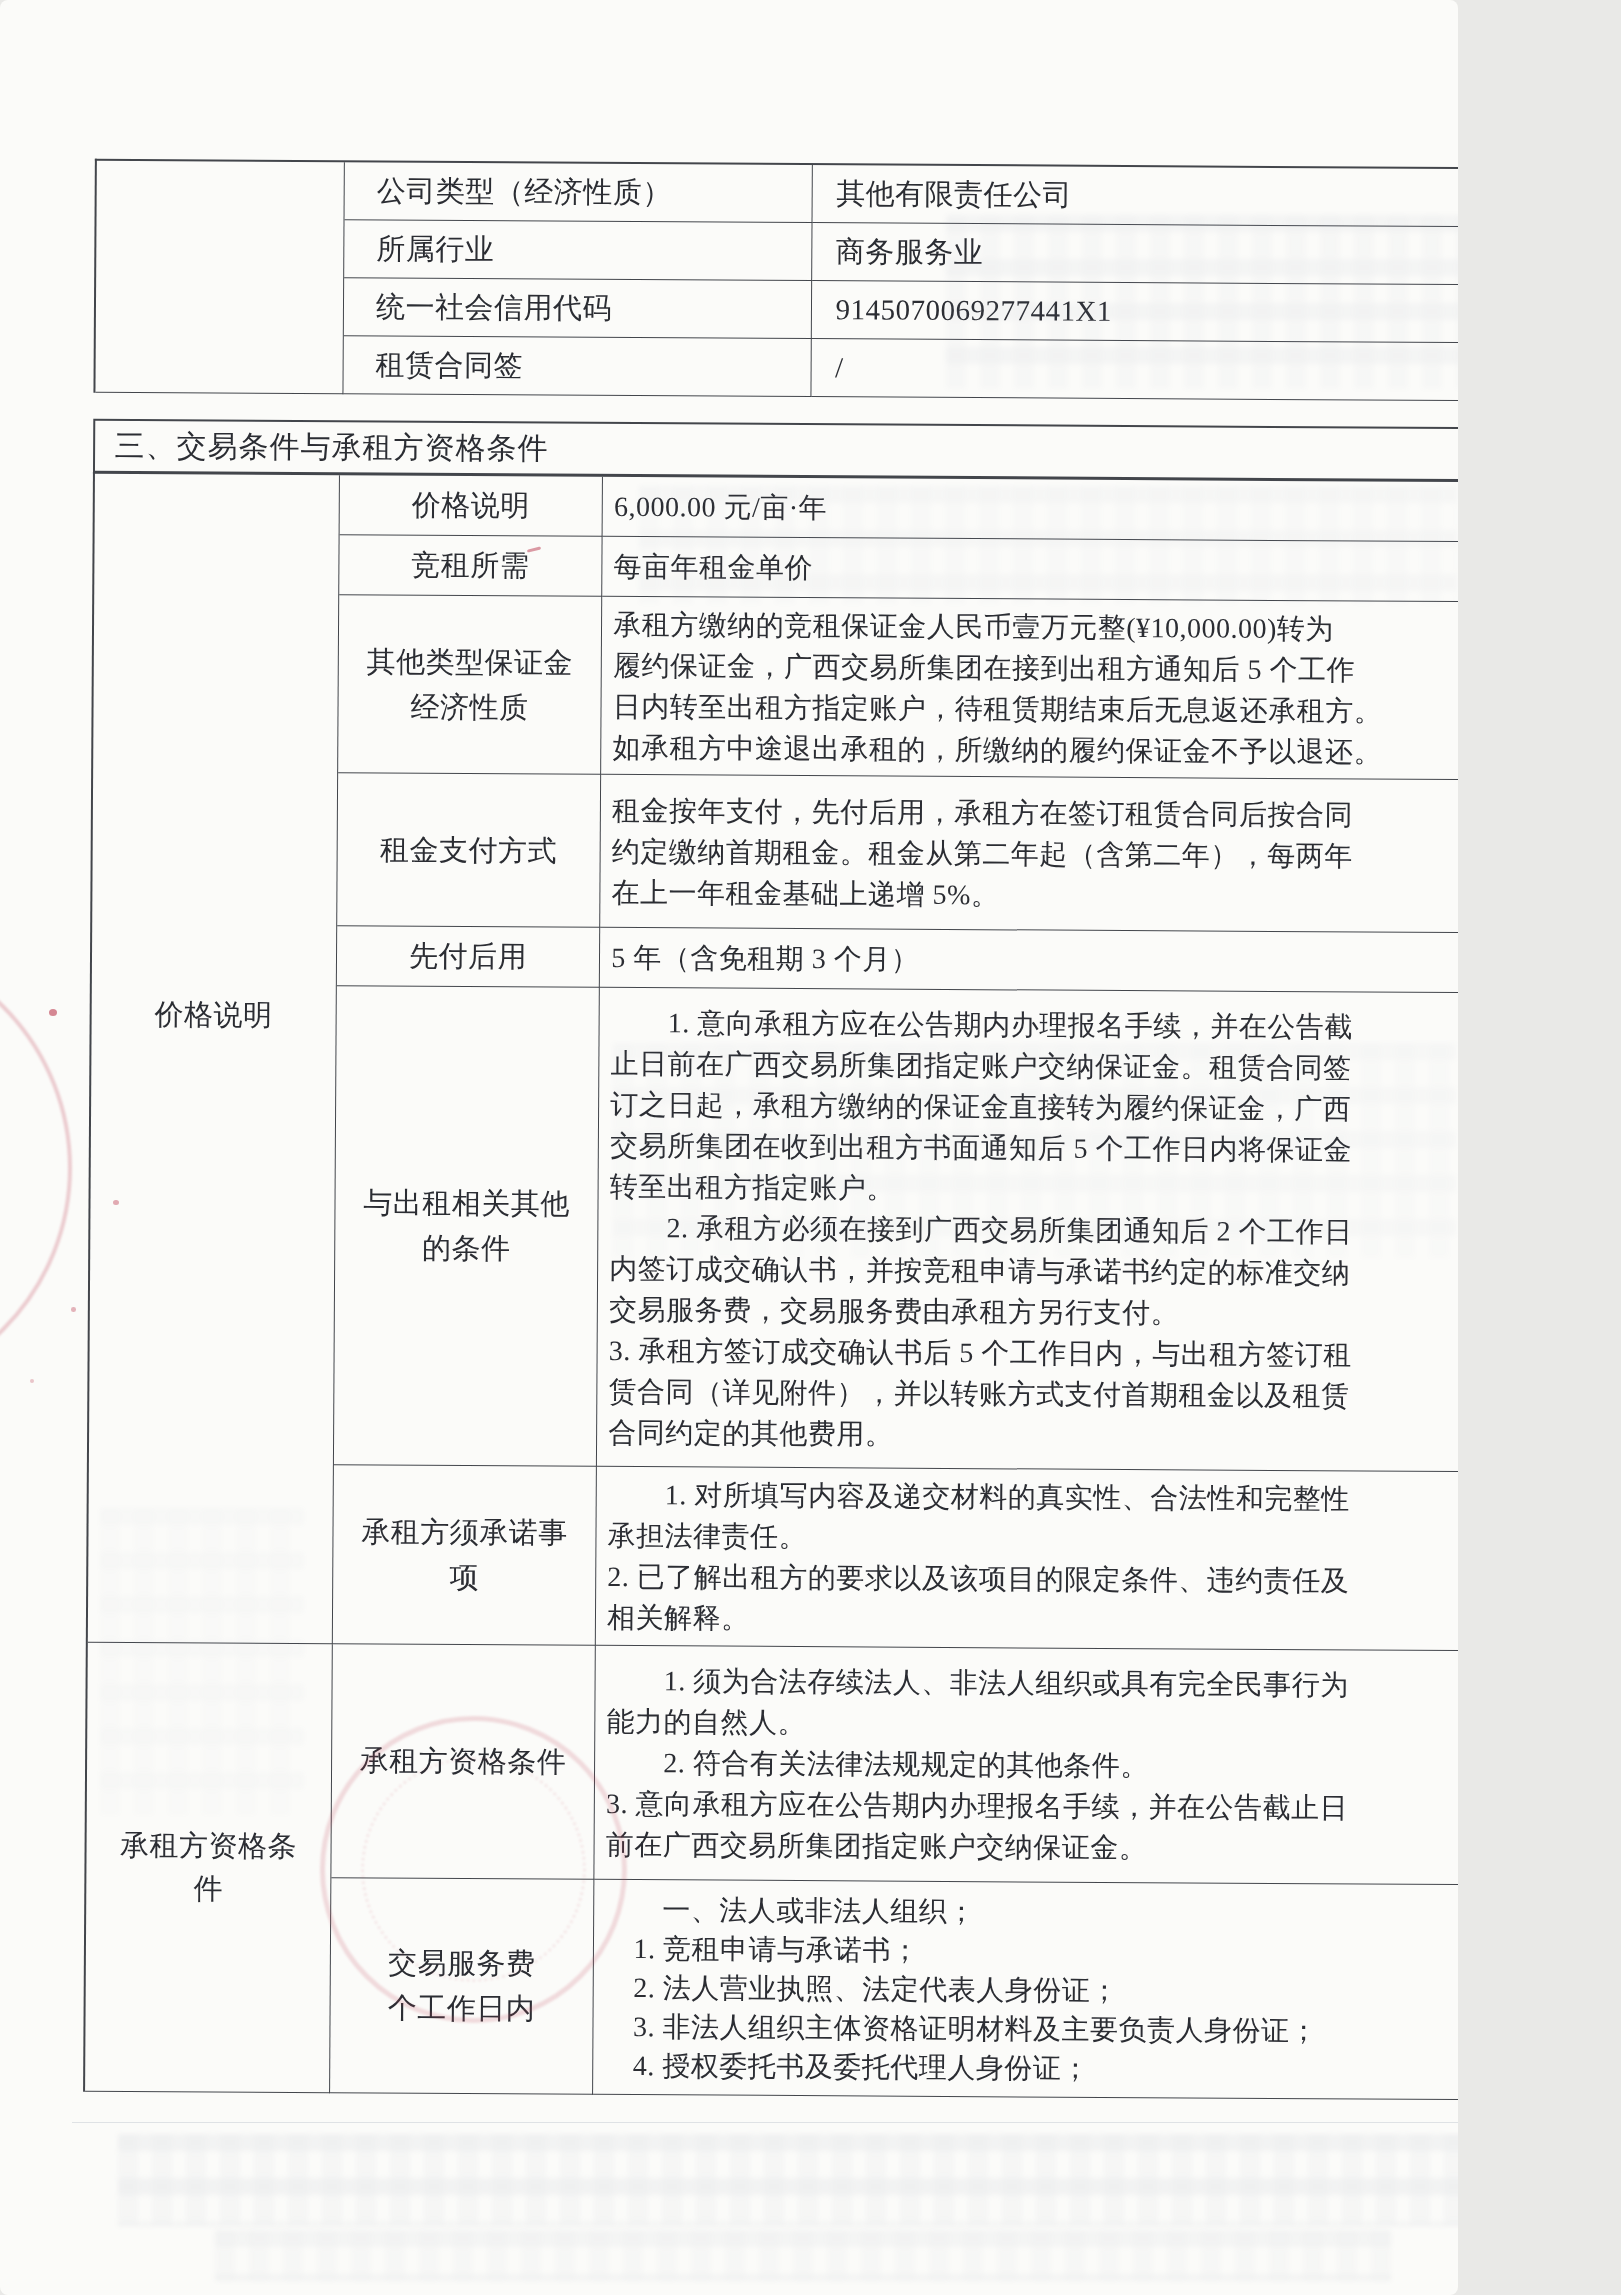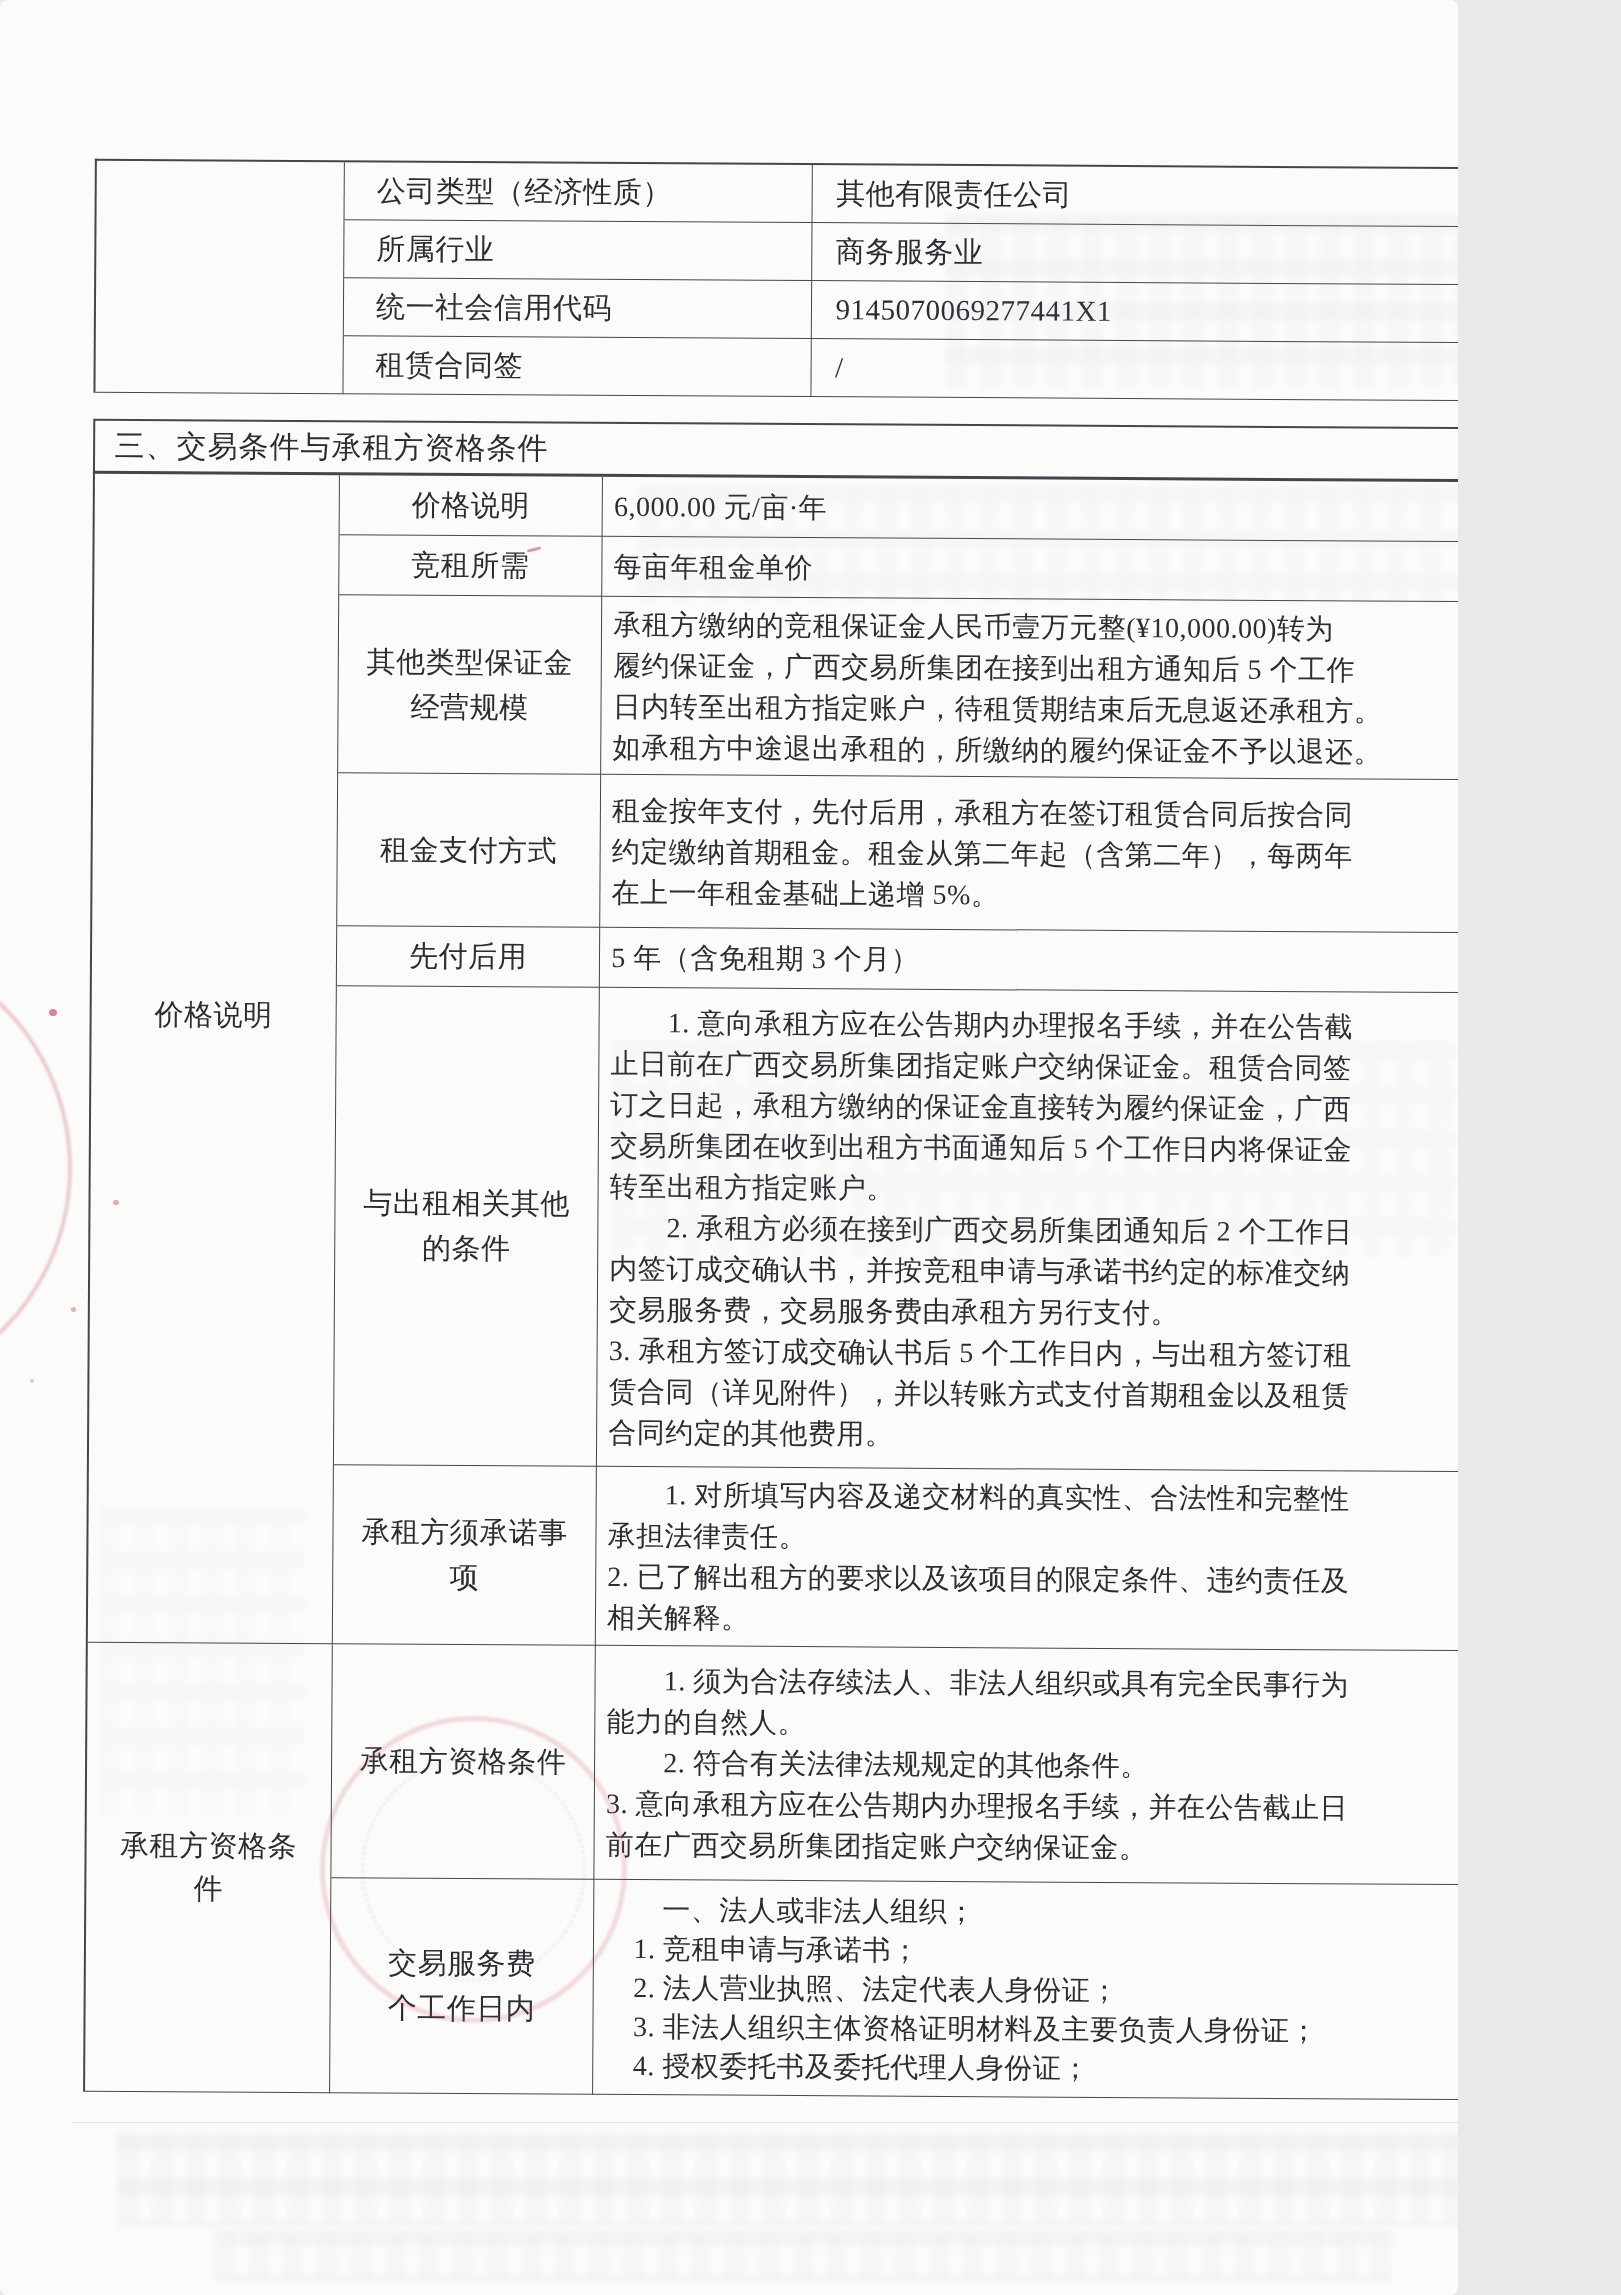--- a/index.html
+++ b/index.html
@@ -192,21 +192,21 @@
           <div class="line">6,000.00 元/亩·年</div>
         </div>
         <div class="cell row-label" style="grid-area: 2 / 2 / 3;">
           <div class="line">竞租所需</div>
         </div>
         <div class="cell content last-col" style="grid-area: 2 / 3 / 3;">
           <div class="line">每亩年租金单价</div>
         </div>
         <div class="cell row-label" style="grid-area: 3 / 2 / 4;">
           <div class="line">其他类型保证金</div>
-          <div class="line">经营规模</div>
+          <div class="line">经济性质</div>
         </div>
         <div class="cell content last-col" style="grid-area: 3 / 3 / 4;">
           <div class="line">承租方缴纳的竞租保证金人民币壹万元整(¥10,000.00)转为</div>
           <div class="line">履约保证金，广西交易所集团在接到出租方通知后 5 个工作</div>
           <div class="line">日内转至出租方指定账户，待租赁期结束后无息返还承租方。</div>
           <div class="line">如承租方中途退出承租的，所缴纳的履约保证金不予以退还。</div>
         </div>
         <div class="cell row-label" style="grid-area: 4 / 2 / 5;">
           <div class="line">租金支付方式</div>
         </div>

